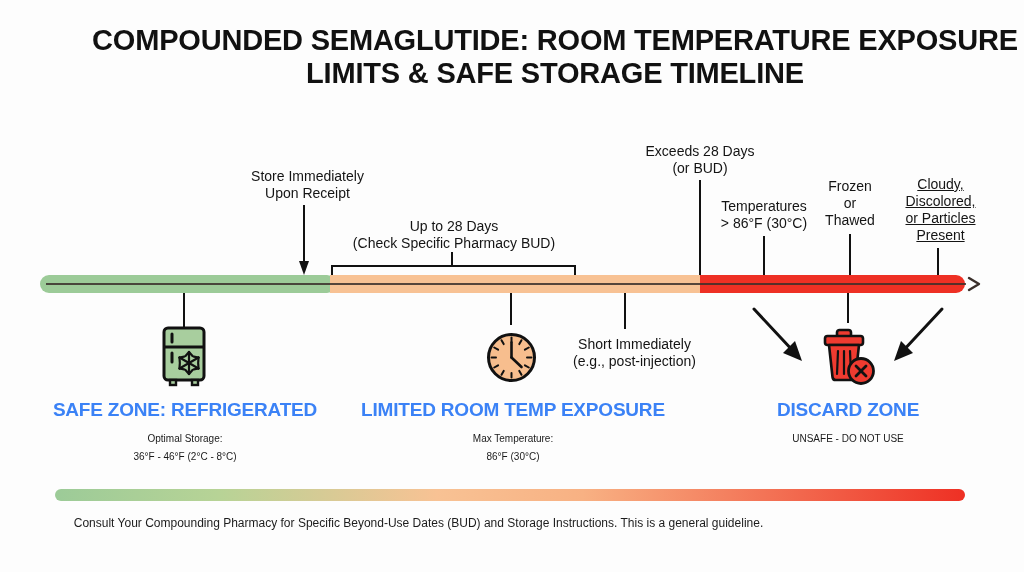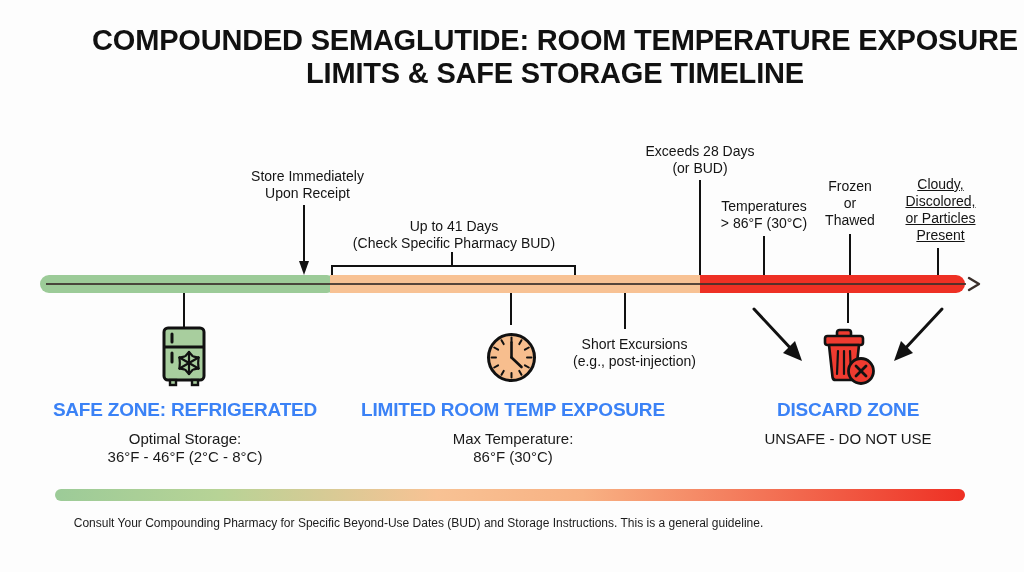--- a/index.html
+++ b/index.html
@@ -115,21 +115,21 @@
     position: absolute;
     text-align: center;
     font-size: 19px;
     font-weight: bold;
     color: #3b82f6;
     letter-spacing: -0.2px;
   }
   .zone-sub {
     position: absolute;
     text-align: center;
-    font-size: 15px;
+    font-size: 10px;
     line-height: 18px;
     color: #1a1a1a;
     white-space: pre-line;
   }
 
   
   #footbar {
     position: absolute;
     left: 55px;
     top: 489px;
@@ -157,21 +157,21 @@
 EXPOSURE LIMITS &amp; SAFE STORAGE TIMELINE</div>
 
   <div class="anno" style="left:215px; top:168px; width:185px;">Store Immediately
 Upon Receipt</div>
 
   <svg class="svg-abs" style="left:297px; top:205px;" width="14" height="72" viewBox="0 0 14 72">
     <line x1="7" y1="0" x2="7" y2="60" stroke="#111111" stroke-width="2"></line>
     <polygon points="7,70 2,56 12,56" fill="#111111"></polygon>
   </svg>
 
-  <div class="anno" style="left:330px; top:218px; width:248px;">Up to 41 Days
+  <div class="anno" style="left:330px; top:218px; width:248px;">Up to 28 Days
 (Check Specific Pharmacy BUD)</div>
   <div class="bracket-stem" style="left:451px; top:252px; height:14px;"></div>
   <div class="bracket" style="left:331px; top:265px; width:245px; height:11px;"></div>
 
   <div class="anno" style="left:615px; top:143px; width:170px;">Exceeds 28 Days
 (or BUD)</div>
   <div class="tick" style="left:699px; top:180px; height:96px;"></div>
 
   <div class="anno" style="left:705px; top:198px; width:118px;">Temperatures
 &gt; 86°F (30°C)</div>
@@ -196,21 +196,21 @@
   <div id="axisline"></div>
   <svg id="arrowhead" viewBox="0 0 24 18">
     <polyline points="6,3 16,9 6,15" fill="none" stroke="#3a2f2a" stroke-width="2.4" stroke-linecap="round" stroke-linejoin="round"></polyline>
   </svg>
 
   <div class="tick" style="left:183px; top:293px; height:34px;"></div>
   <div class="tick" style="left:510px; top:293px; height:32px;"></div>
   <div class="tick" style="left:624px; top:293px; height:36px;"></div>
   <div class="tick" style="left:847px; top:293px; height:30px;"></div>
 
-  <div class="anno" style="left:553px; top:336px; width:163px;">Short Excursions
+  <div class="anno" style="left:553px; top:336px; width:163px;">Short Immediately
 (e.g., post-injection)</div>
 
   <svg class="svg-abs" style="left:158px; top:326px;" width="52" height="62" viewBox="0 0 52 62">
     <rect x="6" y="2" width="40" height="52" rx="4" fill="#a8ce9e" stroke="#111111" stroke-width="3"></rect>
     <line x1="6" y1="21" x2="46" y2="21" stroke="#111111" stroke-width="3"></line>
     <line x1="14" y1="8" x2="14" y2="16" stroke="#111111" stroke-width="3" stroke-linecap="round"></line>
     <line x1="14" y1="27" x2="14" y2="36" stroke="#111111" stroke-width="3" stroke-linecap="round"></line>
     <g stroke="#111111" stroke-width="2.2" stroke-linecap="round">
       <line x1="31" y1="26" x2="31" y2="48"></line>
       <line x1="21.5" y1="31.5" x2="40.5" y2="42.5"></line>

